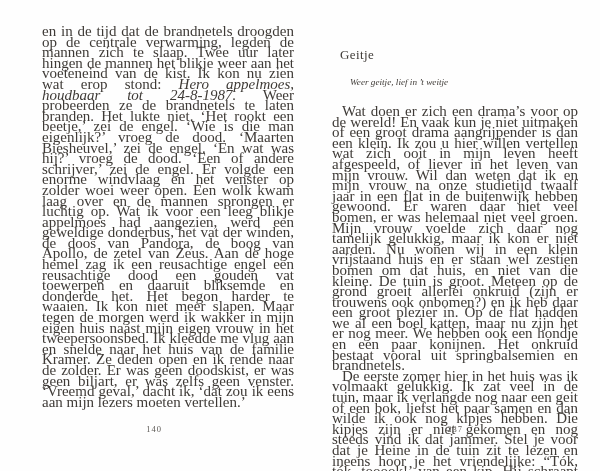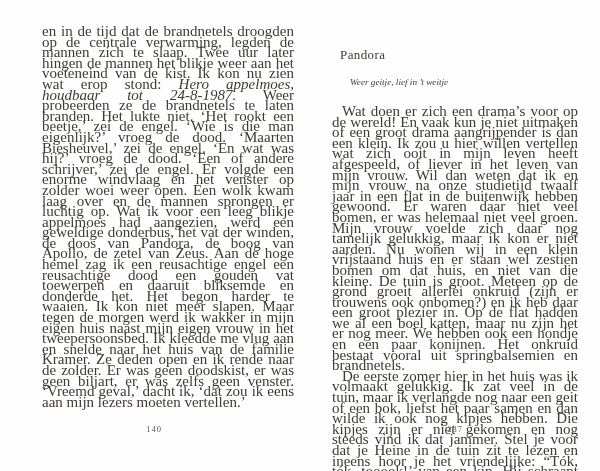--- a/index.html
+++ b/index.html
@@ -64,21 +64,21 @@
 <div class="spread">
 
   <div class="page page-left">
     <div class="left-body">
       <p class="body-text"><span>en in de tijd dat de brandnetels droogden op de centrale verwarming, legden de mannen zich te slaap. Twee uur later hingen de mannen het blikje weer aan het voeteneind van de kist. Ik kon nu zien wat erop stond: </span><i>Hero appelmoes, houdbaar tot 24-8-1987.</i><span> Weer probeerden ze de brandnetels te laten branden. Het lukte niet. ‘Het rookt een beetje,’ zei de engel. ‘Wie is die man eigenlijk?’ vroeg de dood. ‘Maarten Biesheuvel,’ zei de engel. ‘En wat was hij?’ vroeg de dood. ‘Een of andere schrijver,’ zei de engel. Er volgde een enorme windvlaag en het venster op zolder woei weer open. Een wolk kwam laag over en de mannen sprongen er luchtig op. Wat ik voor een leeg blikje appelmoes had aangezien, werd een geweldige donderbus, het vat der winden, de doos van Pandora, de boog van Apollo, de zetel van Zeus. Aan de hoge hemel zag ik een reusachtige engel een reusachtige dood een gouden vat toewerpen en daaruit bliksemde en donderde het. Het begon harder te waaien. Ik kon niet meer slapen. Maar tegen de morgen werd ik wakker in mijn eigen huis naast mijn eigen vrouw in het tweepersoonsbed. Ik kleedde me vlug aan en snelde naar het huis van de familie Kramer. Ze deden open en ik rende naar de zolder. Er was geen doodskist, er was geen biljart, er was zelfs geen venster. ‘Vreemd geval,’ dacht ik, ‘dat zou ik eens aan mijn lezers moeten vertellen.’</span></p>
     </div>
     <div class="folio">140</div>
   </div>
 
   <div class="page page-right">
-    <h1 class="chapter-title">Pandora</h1>
+    <h1 class="chapter-title">Geitje</h1>
     <p class="epigraph">Weer geitje, lief in ’t weitje</p>
     <div class="right-body">
       <p class="body-text">Wat doen er zich een drama’s voor op de wereld! En vaak kun je niet uitmaken of een groot drama aangrijpender is dan een klein. Ik zou u hier willen vertellen wat zich ooit in mijn leven heeft afgespeeld, of liever in het leven van mijn vrouw. Wil dan weten dat ik en mijn vrouw na onze studietijd twaalf jaar in een flat in de buitenwijk hebben gewoond. Er waren daar niet veel bomen, er was helemaal niet veel groen. Mijn vrouw voelde zich daar nog tamelijk gelukkig, maar ik kon er niet aarden. Nu wonen wij in een klein vrijstaand huis en er staan wel zestien bomen om dat huis, en niet van die kleine. De tuin is groot. Meteen op de grond groeit allerlei onkruid (zijn er trouwens ook onbomen?) en ik heb daar een groot plezier in. Op de flat hadden we al een boel katten, maar nu zijn het er nog meer. We hebben ook een hondje en een paar konijnen. Het onkruid bestaat vooral uit springbalsemien en brandnetels.</p>
       <p class="body-text">De eerste zomer hier in het huis was ik volmaakt gelukkig. Ik zat veel in de tuin, maar ik verlangde nog naar een geit of een bok, liefst het paar samen en dan wilde ik ook nog kipjes hebben. Die kipjes zijn er niet gekomen en nog steeds vind ik dat jammer. Stel je voor dat je Heine in de tuin zit te lezen en ineens hoor je het vriendelijke: “Tók, tók, tooook!’ van een kip. Hij schraapt met een van zijn poten over de grond en probeert een torretje of een wormpje te vangen. Dan gaat hij je een hele tijd intelligent aan staan kijken met een gezicht dat uitdrukt: “Ik heb jou wel door vriendje!’ Ik stel me voor hoe de kippen door elkaar door de tuin scharrelen en dan is er ook nog een haan die af en toe zijn schallende gejubel laat horen. Wat is er mooier dan ’s morgens gewekt te worden door dat hanengekraai?</p>
     </div>
     <div class="folio">237</div>
   </div>
 
 </div>
 

